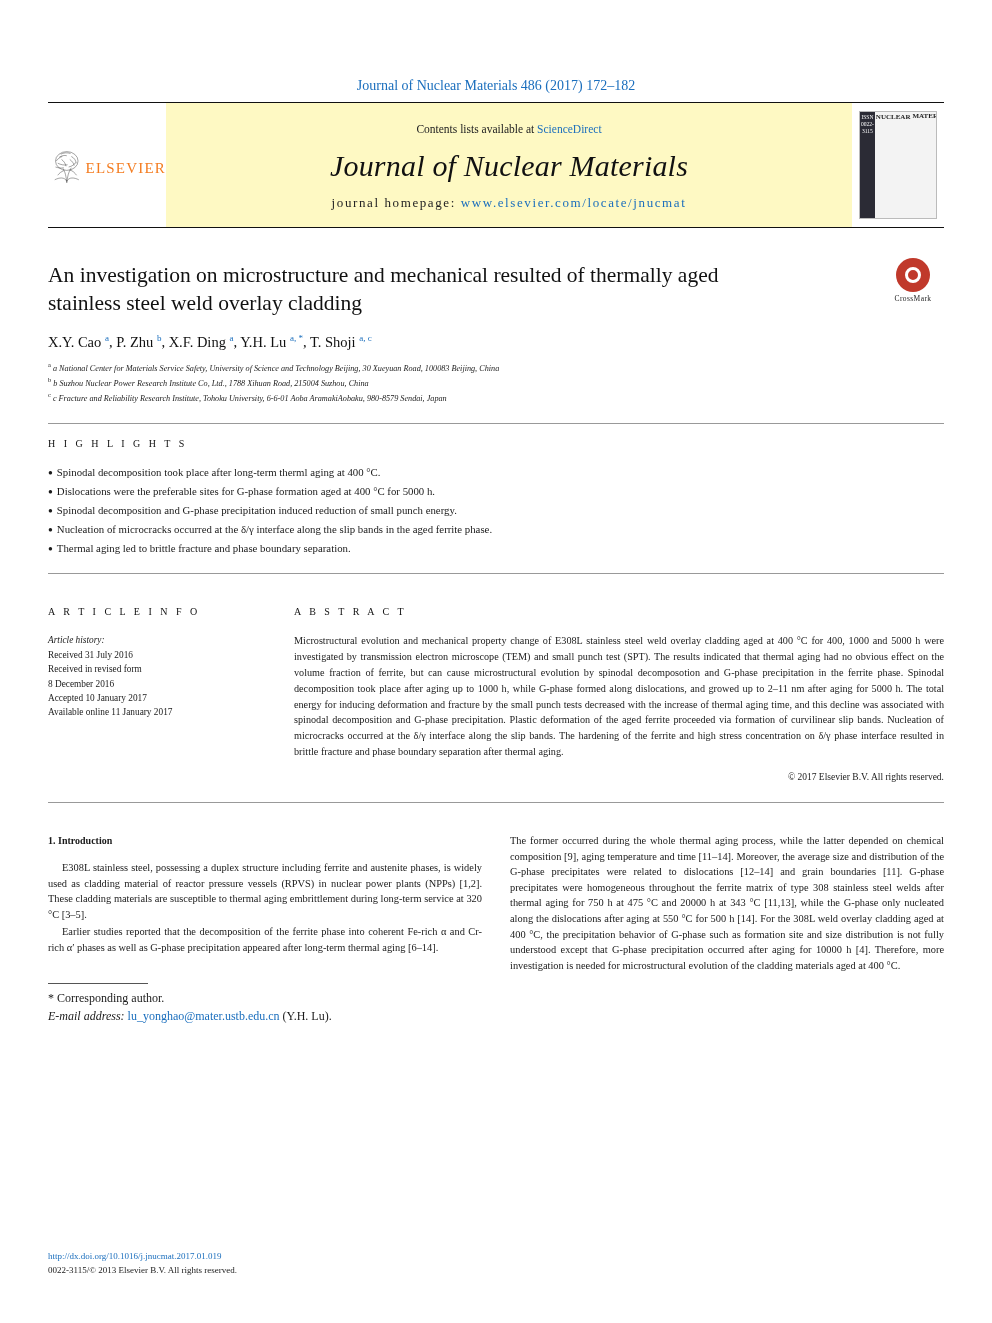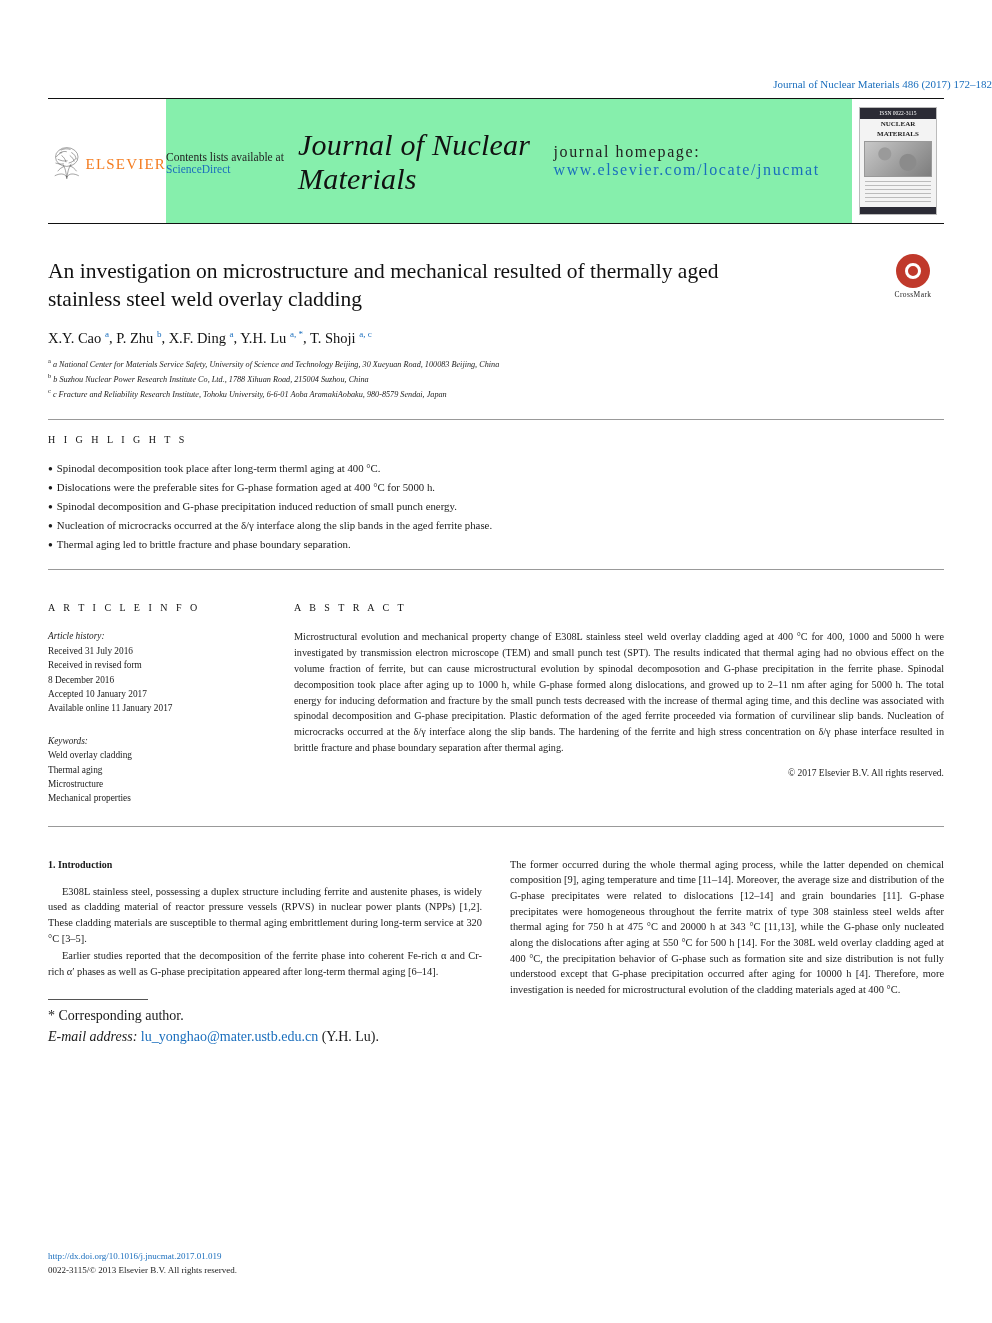--- a/index.html
+++ b/index.html
@@ -20,22 +20,22 @@
     position: relative;
     box-sizing: border-box;
   }
   a, .link {
     color: #1a6ebd;
     text-decoration: none;
   }
 
   
   .journal-ref {
-    text-align: right;
-    font-size: 11px;
+    text-align: center;
+    font-size: 14px;
     color: #1a6ebd;
     padding-top: 78px;
     font-family: "Liberation Serif", serif;
   }
 
   
   .masthead {
     margin: 8px 48px 0 48px;
     border-top: 1.5px solid #111;
     border-bottom: 1.5px solid #111;
@@ -60,23 +60,23 @@
   }
   .elsevier-word {
     font-family: "Liberation Serif", serif;
     font-size: 15px;
     letter-spacing: 1.2px;
     color: #f47c20;
     margin-top: 2px;
   }
   .mast-center {
     flex: 1 1 auto;
-    background: #86efac;
-    display: flex;
-    flex-direction: row;
+    background: #fef9c3;
+    display: flex;
+    flex-direction: column;
     align-items: center;
     justify-content: center;
     position: relative;
   }
   .contents-line {
     font-size: 11.5px;
     color: #222;
     margin-top: 4px;
   }
   .contents-line .sd {
@@ -84,21 +84,21 @@
   }
   .journal-title {
     font-family: Liberation Serif, serif;
     font-size: 30px;
     font-style: italic;
     color: #111;
     margin: 14px 0 12px 0;
     letter-spacing: 0.2px;
   }
   .homepage-line {
-    font-size: 16px;
+    font-size: 13px;
     letter-spacing: 1.6px;
     color: #222;
   }
   .homepage-line .url {
     color: #1a6ebd;
   }
   .cover-thumb {
     width: 92px;
     flex: 0 0 92px;
     border-left: 0;
@@ -106,21 +106,20 @@
     align-items: center;
     justify-content: center;
     background: #fff;
   }
   .cover-img {
     width: 78px;
     height: 108px;
     border: 1px solid #bbb;
     background: #f3f3f3;
     display: flex;
-    flex-direction: column;
     box-sizing: border-box;
     font-size: 5px;
     overflow: hidden;
   }
   .cover-top {
     background: #2b2b35;
     color: #fff;
     font-size: 5.5px;
     text-align: center;
     padding: 2px 1px;
@@ -314,22 +313,22 @@
     font-weight: bold;
   }
   .bcol p {
     margin: 0 0 2px 0;
     text-indent: 14px;
   }
   .bcol p.noindent {
     text-indent: 0;
   }
   .footnote {
-    margin-top: 19px;
-    font-size: 14px;
+    margin-top: 27px;
+    font-size: 12px;
     line-height: 1.5;
     border-top: 0;
   }
   .fn-rule {
     width: 100px;
     border-top: 1px solid #555;
     margin-bottom: 5px;
   }
   .footer-left {
     position: absolute;
@@ -429,27 +428,20 @@
       <div class="col-info">
         <div class="sec-head" style="margin-top:14px">A R T I C L E   I N F O</div>
         <div class="info-body">
           <div class="lbl">Article history:</div>
           <div>Received 31 July 2016</div>
           <div>Received in revised form</div>
           <div>8 December 2016</div>
           <div>Accepted 10 January 2017</div>
           <div>Available online 11 January 2017</div>
         </div>
-        <div class="kw-block">
-          <div class="lbl" style="font-style:italic">Keywords:</div>
-          <div>Weld overlay cladding</div>
-          <div>Thermal aging</div>
-          <div>Microstructure</div>
-          <div>Mechanical properties</div>
-        </div>
       </div>
 
       <div class="col-abs">
         <div class="sec-head" style="margin-top:14px">A B S T R A C T</div>
         <div class="abs-body">Microstructural evolution and mechanical property change of E308L stainless steel weld overlay cladding aged at 400 °C for 400, 1000 and 5000 h were investigated by transmission electron microscope (TEM) and small punch test (SPT). The results indicated that thermal aging had no obvious effect on the volume fraction of ferrite, but can cause microstructural evolution by spinodal decomposotion and G-phase precipitation in the ferrite phase. Spinodal decomposition took place after aging up to 1000 h, while G-phase formed along dislocations, and growed up to 2–11 nm after aging for 5000 h. The total energy for inducing deformation and fracture by the small punch tests decreased with the increase of thermal aging time, and this decline was associated with spinodal decomposition and G-phase precipitation. Plastic deformation of the aged ferrite proceeded via formation of curvilinear slip bands. Nucleation of microcracks occurred at the δ/γ interface along the slip bands. The hardening of the ferrite and high stress concentration on δ/γ phase interface resulted in brittle fracture and phase boundary separation after thermal aging.</div>
         <div class="abs-copy">© 2017 Elsevier B.V. All rights reserved.</div>
       </div>
     </div>
 
     <div class="body-rule"></div>

